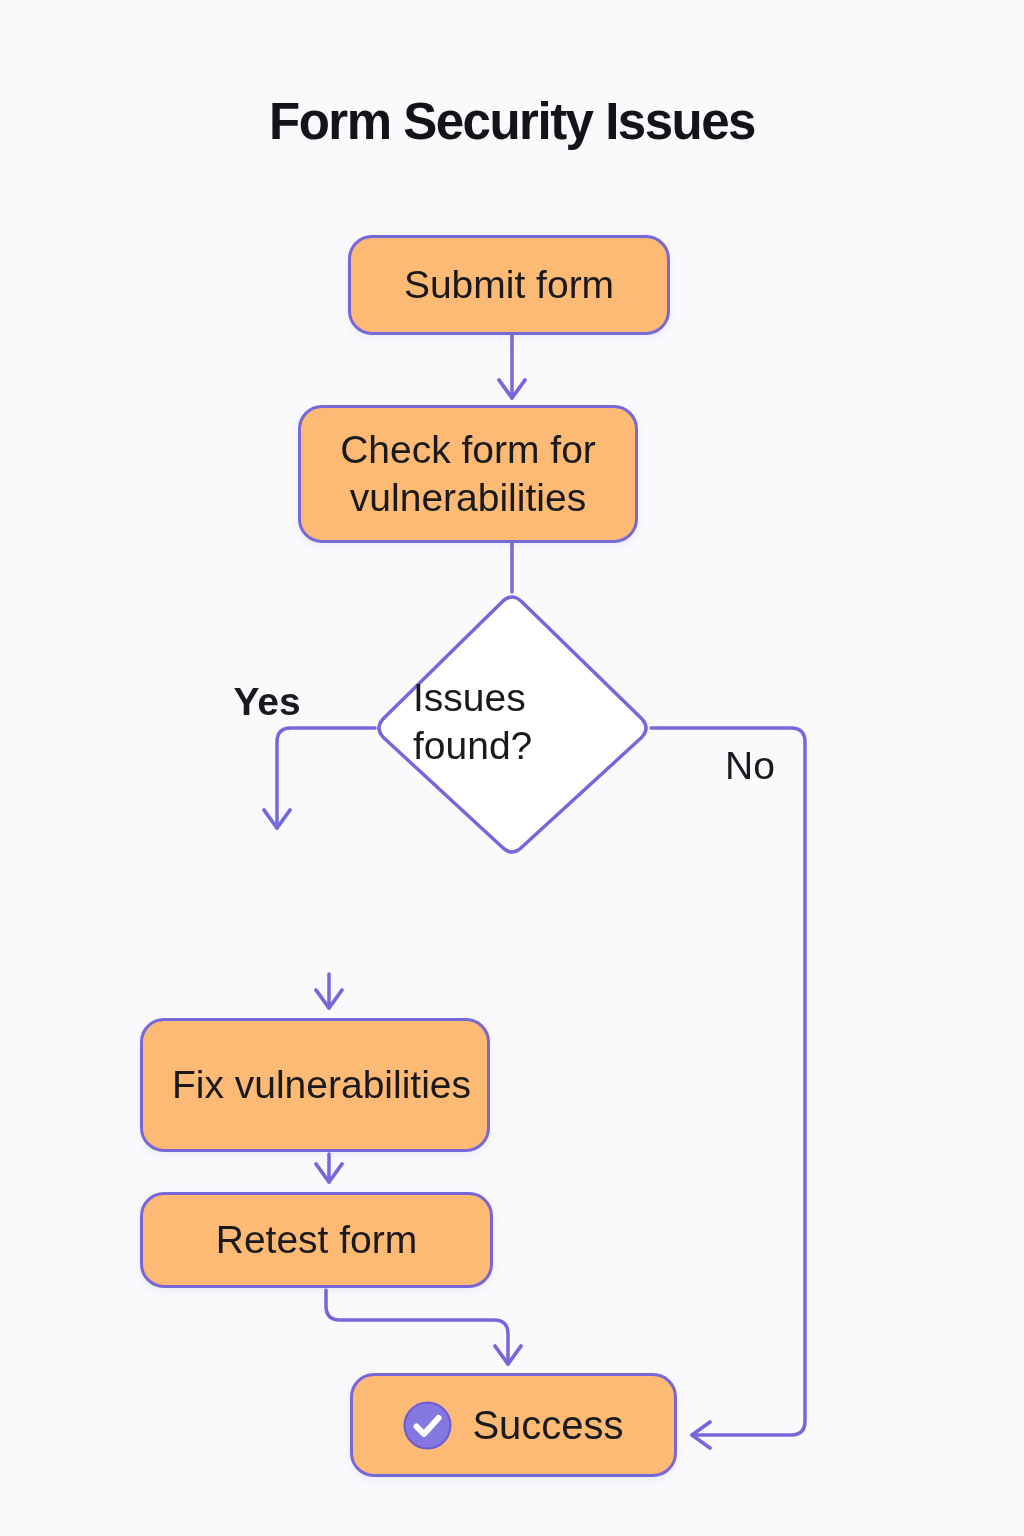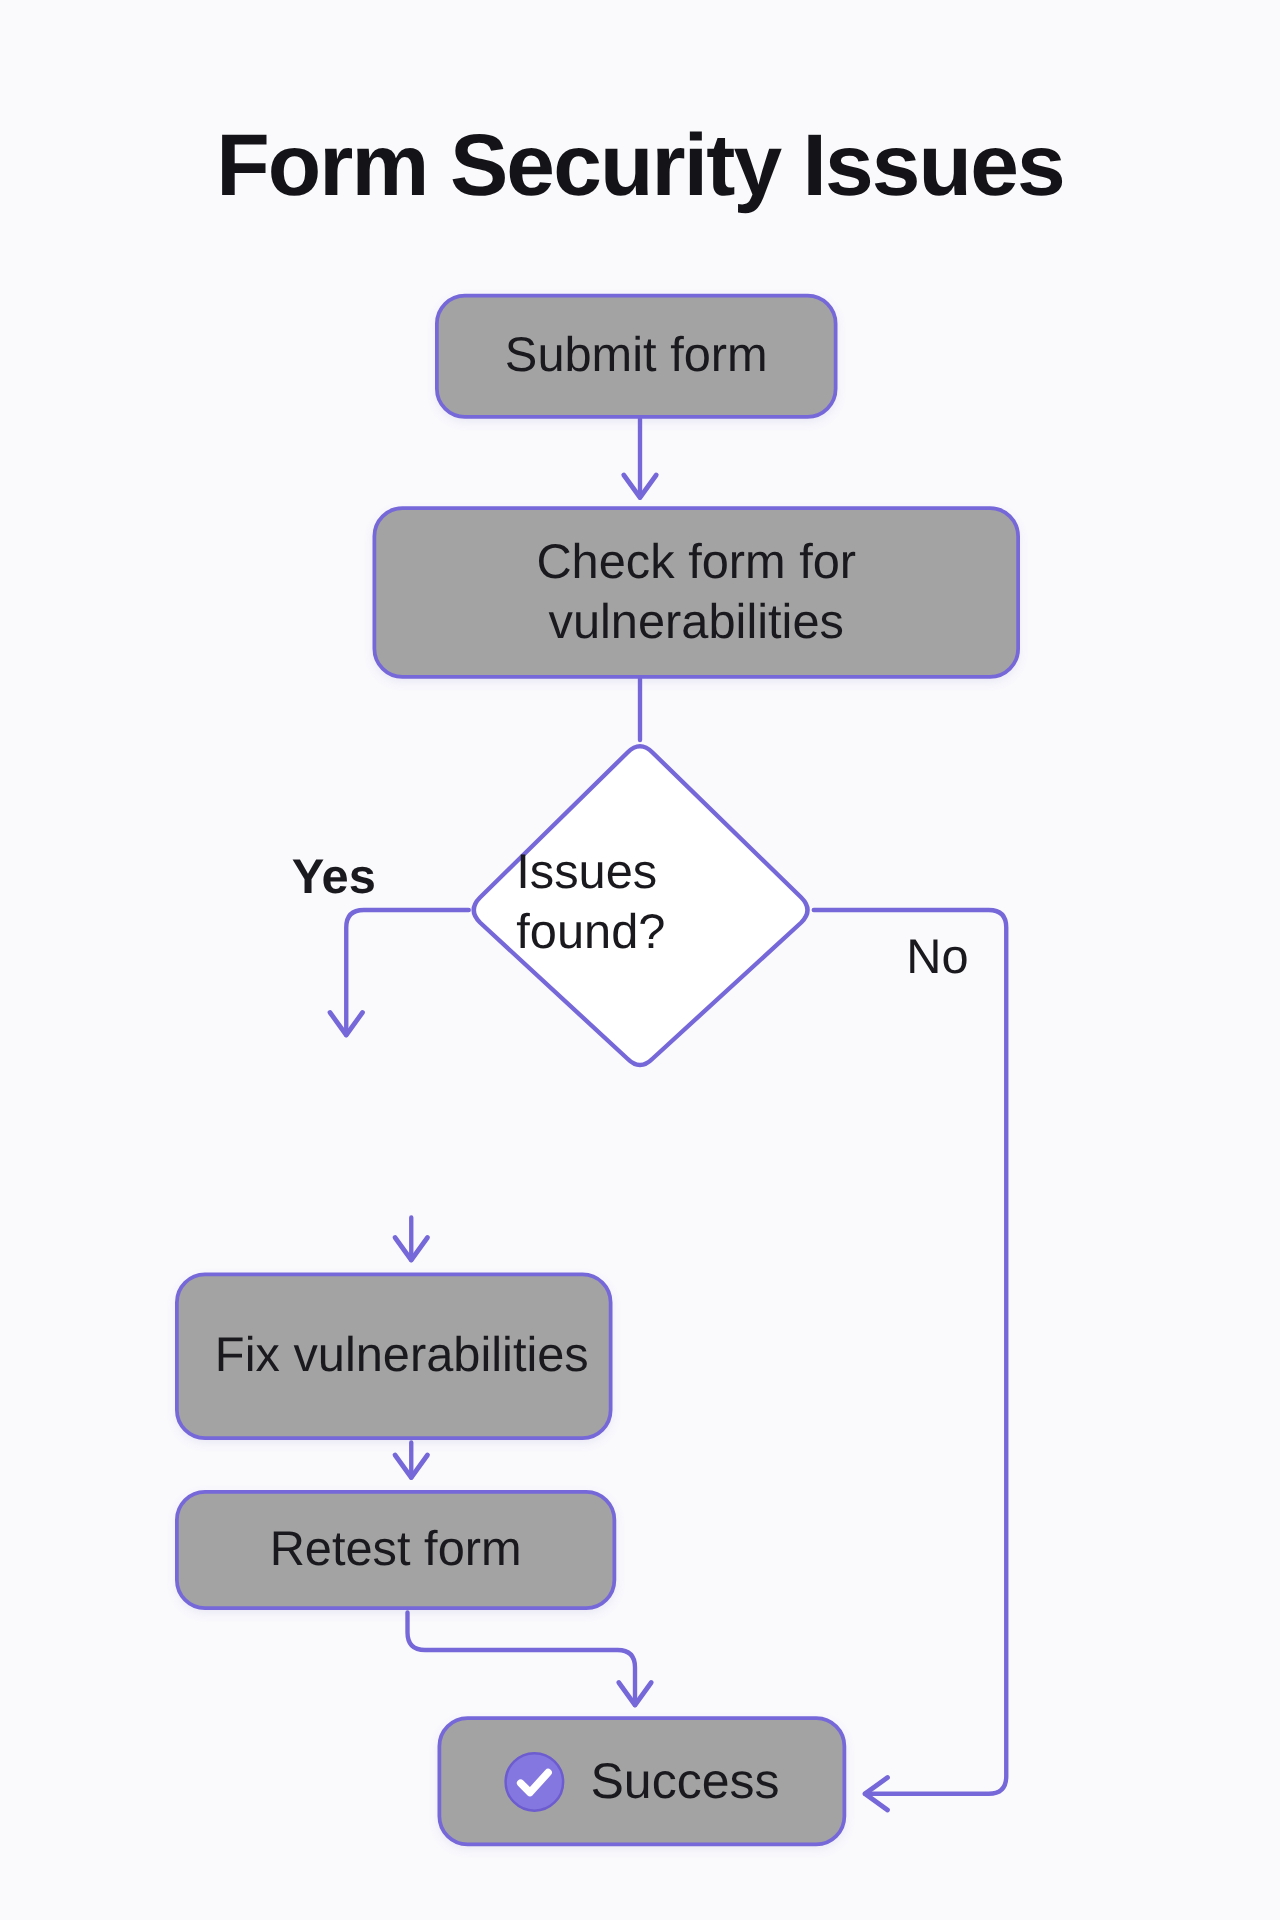--- a/index.html
+++ b/index.html
@@ -13,50 +13,50 @@
     width:1024px; height:1536px;
     margin:0 auto;
     background:#fafafd;
     overflow:hidden;
   }
   .title{
     position:absolute;
     left:0; top:92px; width:1024px;
     margin:0;
     text-align:center;
-    font-size:70px;
+    font-size:51px;
     font-weight:700;
     letter-spacing:-1.5px;
     color:#141418;
     z-index:3;
   }
   svg.connectors{
     position:absolute; left:0; top:0;
     width:1024px; height:1536px;
     z-index:1;
   }
   .node{
     position:absolute;
     box-sizing:border-box;
-    background:#a3a3a3;
+    background:#fdba74;
     border:3.5px solid #7668d8;
     border-radius:24px;
     display:flex;
     align-items:center;
     justify-content:center;
     text-align:center;
     font-size:39px;
     line-height:1.22;
     padding:0 16px;
     color:#1a191e;
     box-shadow:0 3px 8px rgba(110,100,190,0.10);
     z-index:2;
   }
   .node-submit  { left:348px; top:235px;  width:322px; height:100px; }
-  .node-check   { left:298px; top:405px;  width:518px; height:138px; }
+  .node-check   { left:298px; top:405px;  width:340px; height:138px; }
   .node-identify{ left:137px; top:840px;  width:310px; height:132px; }
   .node-fix     { left:140px; top:1018px; width:350px; height:134px;justify-content:flex-end; }
   .node-retest  { left:140px; top:1192px; width:353px; height:96px;  }
   .node-success { left:350px; top:1373px; width:327px; height:104px;
                   gap:20px; font-size:40px; }
   .diamond-label{
     position:absolute;
     left:413px; top:674px; width:200px;
     text-align:left;
     font-size:39px;

